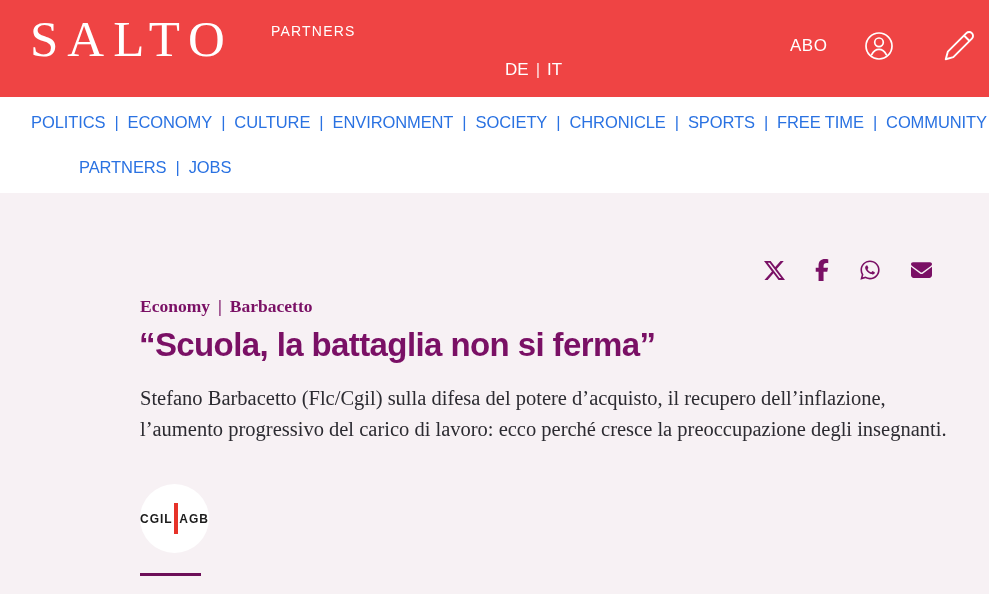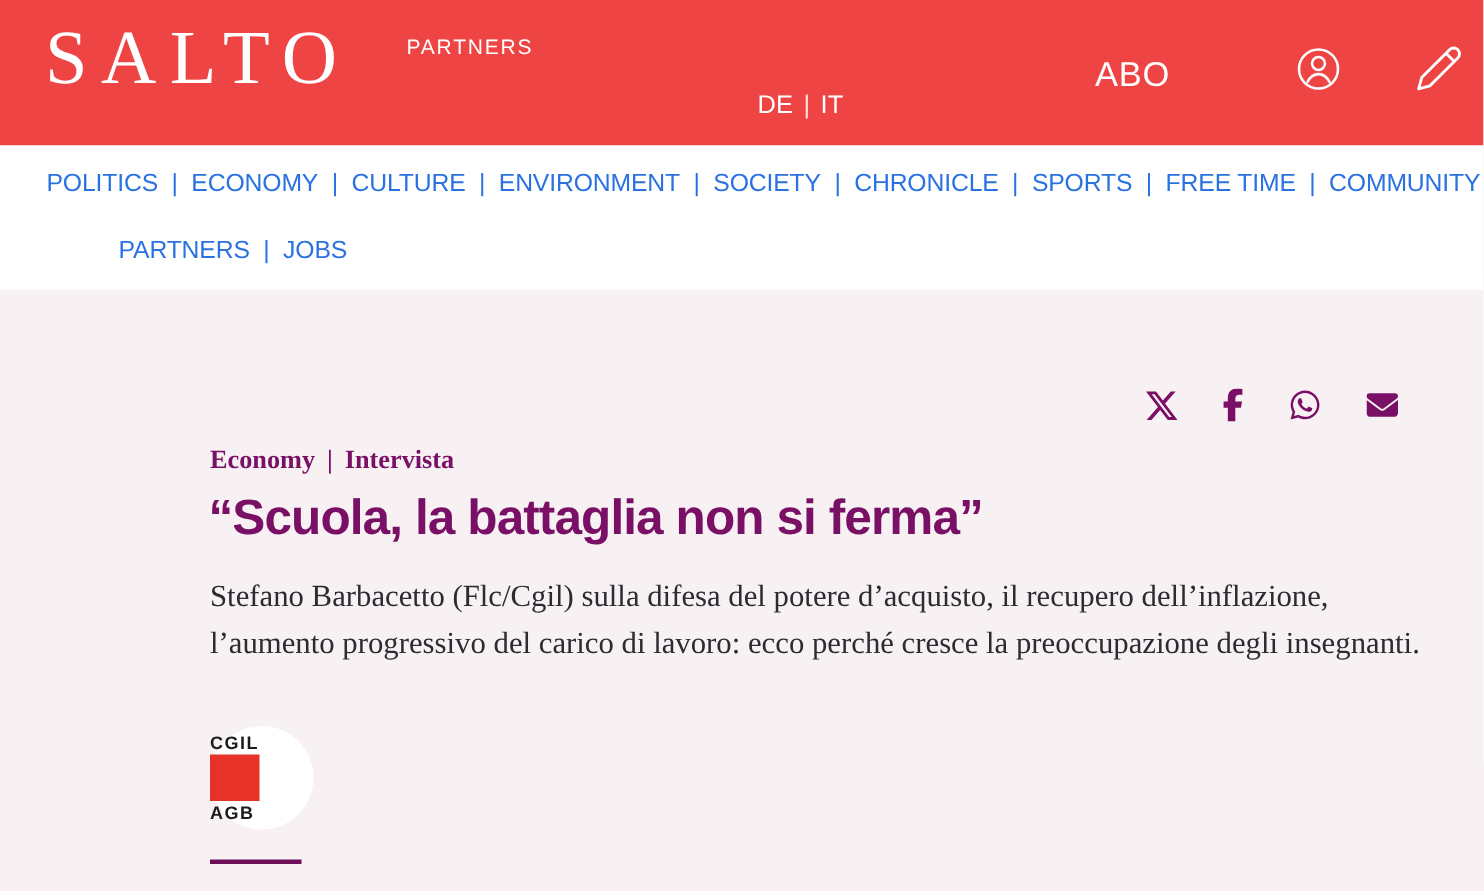--- a/index.html
+++ b/index.html
@@ -27,22 +27,22 @@
     position: absolute; left: 271px; top: 23px;
     font-size: 14px; letter-spacing: 1.2px; font-weight: 400; cursor: pointer;
   }
   .lang-switch {
     position: absolute; left: 505px; top: 36px;
     font-size: 17px; display: flex; gap: 7px; align-items: center; margin-top: 24px;
   }
   .lang-switch a { color: #fff; text-decoration: none; cursor: pointer; }
   .lang-sep { opacity: .85; }
   .abo-link {
-    position: absolute; left: 730px; top: 36px;
-    font-size: 23px; letter-spacing: .5px; color: #fff; text-decoration: none; cursor: pointer;
+    position: absolute; left: 790px; top: 36px;
+    font-size: 17px; letter-spacing: .5px; color: #fff; text-decoration: none; cursor: pointer;
   }
   .icon-btn { position: absolute; background: none; border: 0; color: #fff; cursor: pointer; padding: 0; line-height: 0; }
   .account-btn { left: 863px; top: 30px; }
   .pencil-btn  { left: 943px; top: 29px; }
 
   
   .nav {
     position: absolute; left: 0; top: 97px; width: 989px; height: 84px;
     background: #ffffff;
   }
@@ -84,21 +84,21 @@
     position: absolute; left: 140px; top: 190px; width: 808px;
     font-family: "Liberation Serif", serif;
     font-size: 20.5px; line-height: 31px; color: #2c2b31;
   }
 
   
   .avatar {
     position: absolute; left: 140px; top: 291px;
     width: 69px; height: 69px; border-radius: 50%;
     background: #ffffff;
-    display: flex; flex-direction: column; align-items: flex-start; justify-content: center;
+    display: flex; flex-direction: row; align-items: center; justify-content: center;
     gap: 1px; cursor: pointer;
   }
   .avatar .org-top, .avatar .org-bottom {
     font-size: 12px; font-weight: 800; letter-spacing: 1px; color: #1b1b1b;
   }
   .avatar .red-square { width: 33px; height: 31px; background: #e63229; }
 
   .byline {
     position: absolute; left: 237px; top: 300px;
     font-family: "Liberation Serif", serif; font-weight: 700; font-size: 18.5px;
@@ -175,21 +175,21 @@
       <button aria-label="share by email">
         <svg width="21" height="16" viewBox="0 64 512 384" fill="currentColor">
           <path d="M48 64C21.5 64 0 85.5 0 112c0 15.1 7.1 29.3 19.2 38.4L236.8 313.6c11.4 8.5 27 8.5 38.4 0L492.8 150.4c12.1-9.1 19.2-23.3 19.2-38.4c0-26.5-21.5-48-48-48H48zM0 176V384c0 35.3 28.7 64 64 64H448c35.3 0 64-28.7 64-64V176L294.4 339.2c-22.8 17.1-54 17.1-76.8 0L0 176z"></path>
         </svg>
       </button>
     </div>
 
     <div class="kicker">
       <a>Economy</a>
       <span>|</span>
-      <a>Intervista</a>
+      <a>Barbacetto</a>
     </div>
 
     <h1 class="article-title">“Scuola, la battaglia non si ferma”</h1>
 
     <p class="article-lead">Stefano Barbacetto (Flc/Cgil) sulla difesa del potere d’acquisto, il recupero dell’inflazione, l’aumento progressivo del carico di lavoro: ecco perché cresce la preoccupazione degli insegnanti.</p>
 
     <div class="avatar">
       <span class="org-top">CGIL</span>
       <span class="red-square"></span>
       <span class="org-bottom">AGB</span>

